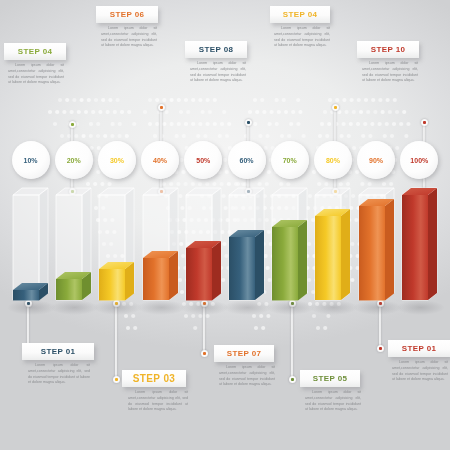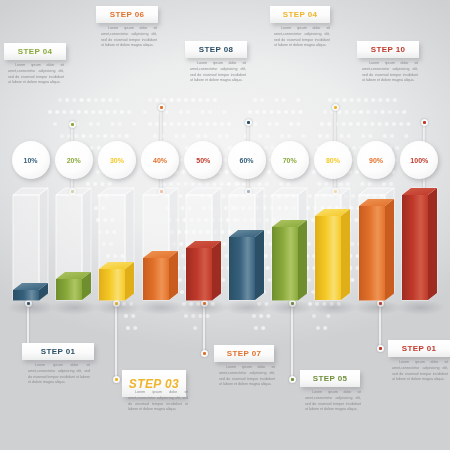--- a/index.html
+++ b/index.html
@@ -1029,21 +1029,21 @@
     </div>
   <div id="layer-steps">
       <div class="plaque" style="left:22px;top:343px;width:72px;height:17px;font-size:8px;color:#2b4f66;text-align:right;">
         <span class="lbl">STEP 01</span>
       </div>
       <div class="para" style="left:28px;top:363px;width:62px;">Lorem ipsum dolor sit amet,consectetur adipisicing elit, sed do eiusmod tempor incididunt ut labore et dolore magna aliqua.</div>
       <div class="plaque" style="left:4px;top:43px;width:62px;height:17px;font-size:8px;color:#8aaa3b;">
         <span class="lbl">STEP 04</span>
       </div>
       <div class="para" style="left:8px;top:63px;width:56px;">Lorem ipsum dolor sit amet,consectetur adipisicing elit, sed do eiusmod tempor incididunt ut labore et dolore magna aliqua.</div>
-      <div class="plaque" style="left:122px;top:370px;width:64px;height:27px;font-size:12px;color:#f0b429;font-style:italic;">
+      <div class="plaque" style="left:122px;top:370px;width:64px;height:17px;font-size:10px;color:#f0b429;">
         <span class="lbl">STEP 03</span>
       </div>
       <div class="para" style="left:128px;top:390px;width:60px;">Lorem ipsum dolor sit amet,consectetur adipisicing elit, sed do eiusmod tempor incididunt ut labore et dolore magna aliqua.</div>
       <div class="plaque" style="left:270px;top:6px;width:60px;height:17px;font-size:8px;color:#f0b429;">
         <span class="lbl">STEP 04</span>
       </div>
       <div class="para" style="left:274px;top:26px;width:56px;">Lorem ipsum dolor sit amet,consectetur adipisicing elit, sed do eiusmod tempor incididunt ut labore et dolore magna aliqua.</div>
       <div class="plaque" style="left:214px;top:345px;width:60px;height:17px;font-size:8px;color:#e2722b;">
         <span class="lbl">STEP 07</span>
       </div>

